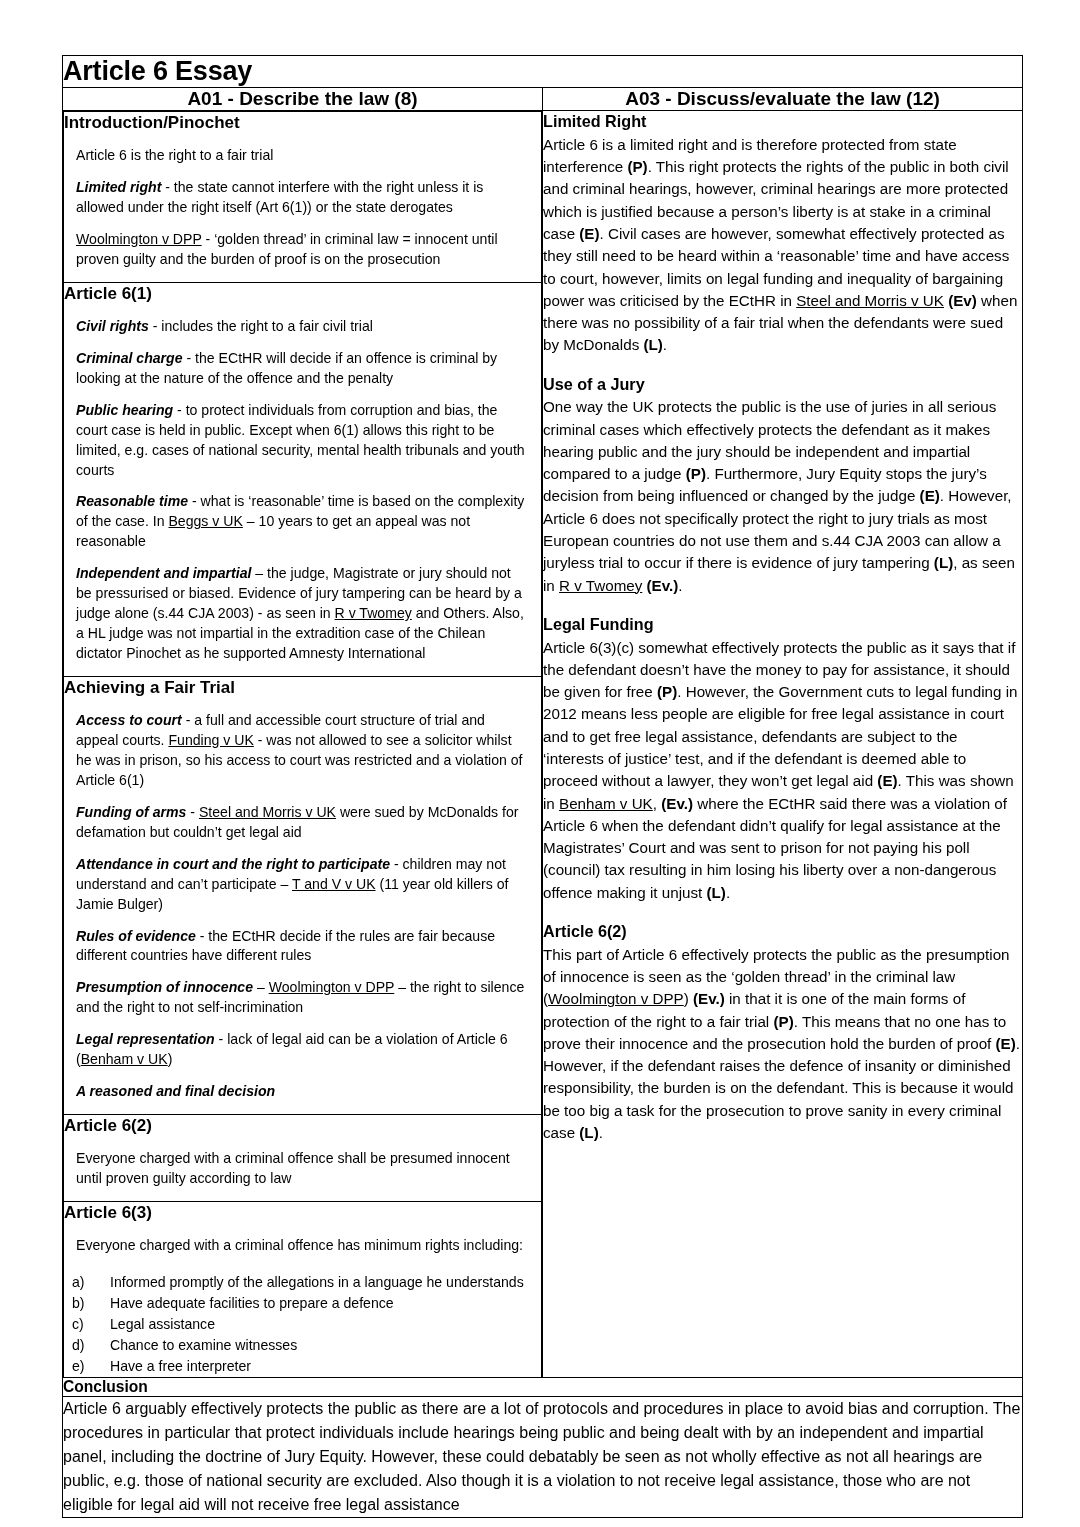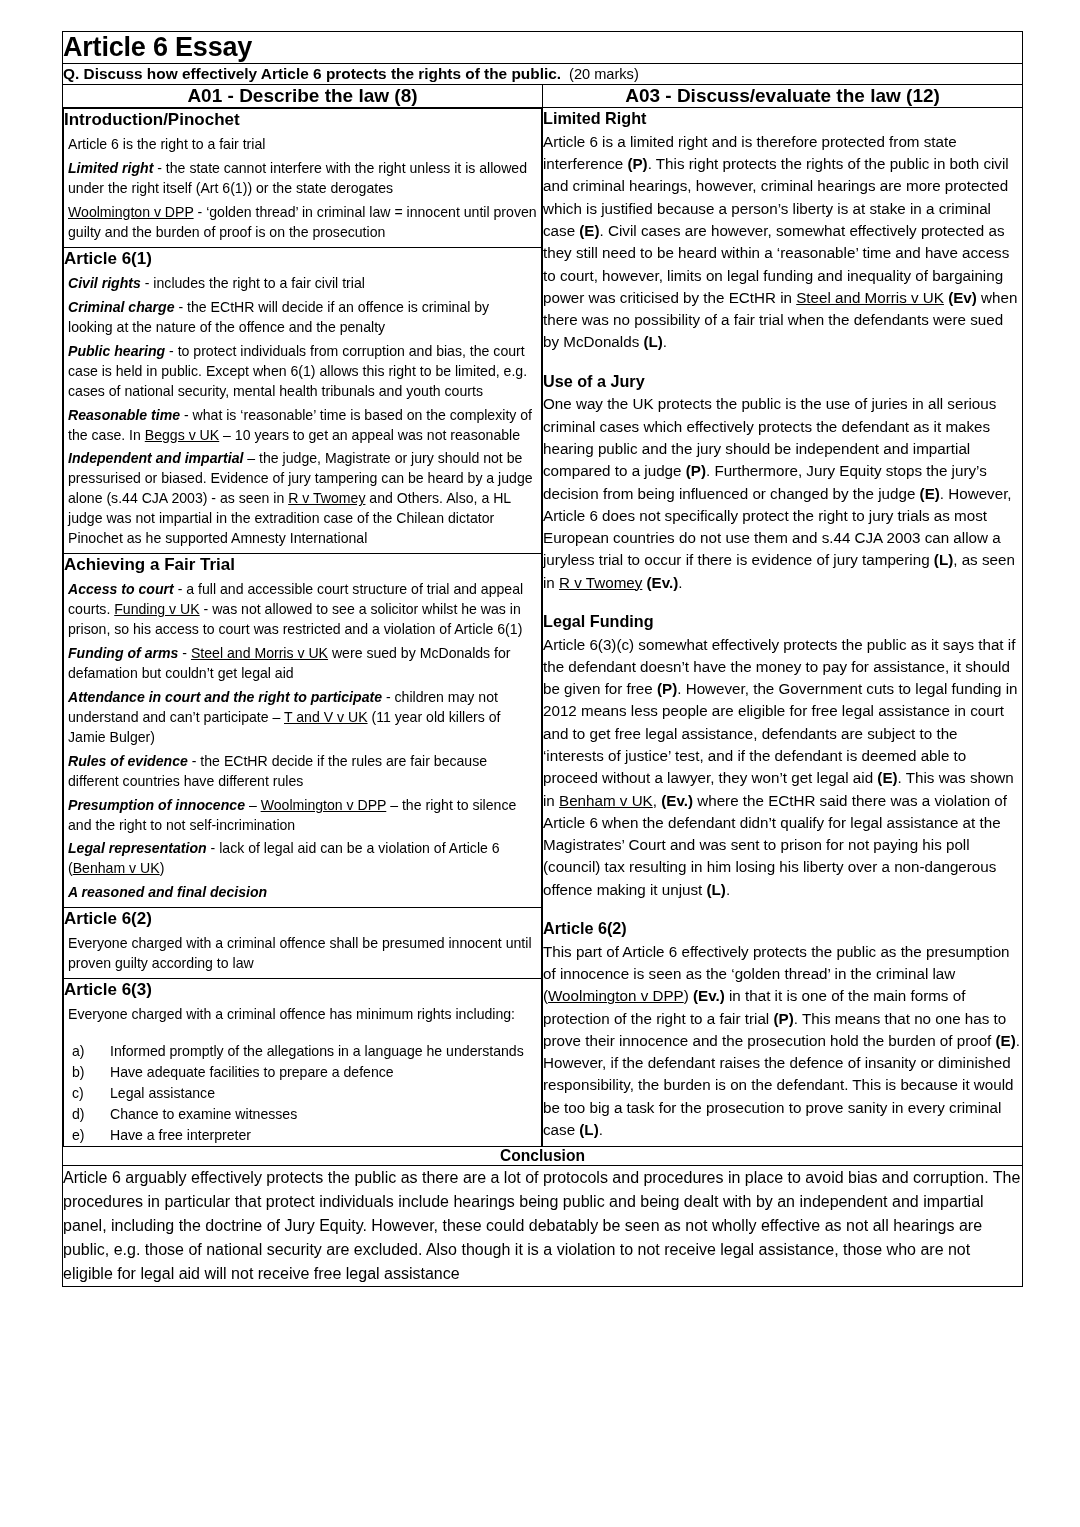--- a/index.html
+++ b/index.html
@@ -9,21 +9,21 @@
   }
   body {
     width: 1080px;
     font-family: "Liberation Sans", sans-serif;
     color: #000000;
   }
   .page {
     width: 920px;
     min-height: 1527px;
     box-sizing: border-box;
-    padding: 31px 57px 0 62px;
+    padding: 55px 57px 0 62px;
     background: #ffffff;
   }
   table.sheet {
     width: 961px;
     border-collapse: collapse;
     table-layout: fixed;
   }
   table.sheet td {
     border: 1.6px solid #000000;
     vertical-align: top;
@@ -79,21 +79,21 @@
 
   .sec-head {
     font-size: 17px;
     font-weight: bold;
     line-height: 1.3;
     margin-bottom: 1px;
   }
   .para {
     font-size: 14.1px;
     line-height: 1.415;
-    margin: 4px;
+    margin: 12px;
     text-align: left;
   }
   .rpara {
     font-size: 15.2px;
     line-height: 1.465;
     margin: 0;
   }
   .rsec-head {
     font-size: 16.2px;
     font-weight: bold;
@@ -122,46 +122,41 @@
   ul.letters li .lt {
     width: 46px;
     flex: 0 0 46px;
     padding-left: 8px;
     box-sizing: border-box;
   }
   ul.letters li .tx { flex: 1 1 auto; }
 
   
   .concl-head {
-    text-align: center;
+    text-align: left;
     font-weight: bold;
     font-size: 15.6px;
     padding: 5px 6px 6px 6px;
   }
   .concl-body { padding: 10px 12px 14px 12px; }
   .concl-para {
     font-size: 16px;
     line-height: 1.5;
     margin: 0;
   }
 </style>
 </head>
 <body>
 
 <div class="page">
   <table class="sheet">
     <tbody>
       <tr>
         <td colspan="2" class="title-cell">
           <div class="doc-title">Article 6 Essay</div>
-        </td>
-      </tr>
-      <tr>
-        <td colspan="2" class="question-cell">
-          <div class="question-line"><span>Q. Discuss how effectively Article 6 protects the rights of the public.</span><span class="marks">(20 marks)</span></div>
         </td>
       </tr>
       <tr>
         <td class="colhead col-left">A01 - Describe the law (8)</td>
         <td class="colhead col-right">A03 - Discuss/evaluate the law (12)</td>
       </tr>
       <tr>
         <td class="col-left">
           <table class="inner">
             <tbody id="left-sections">

